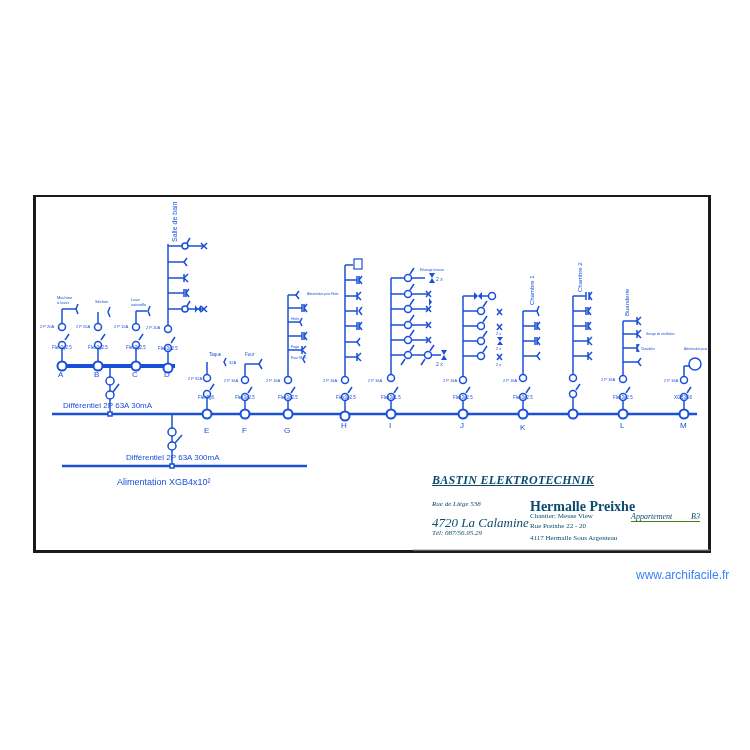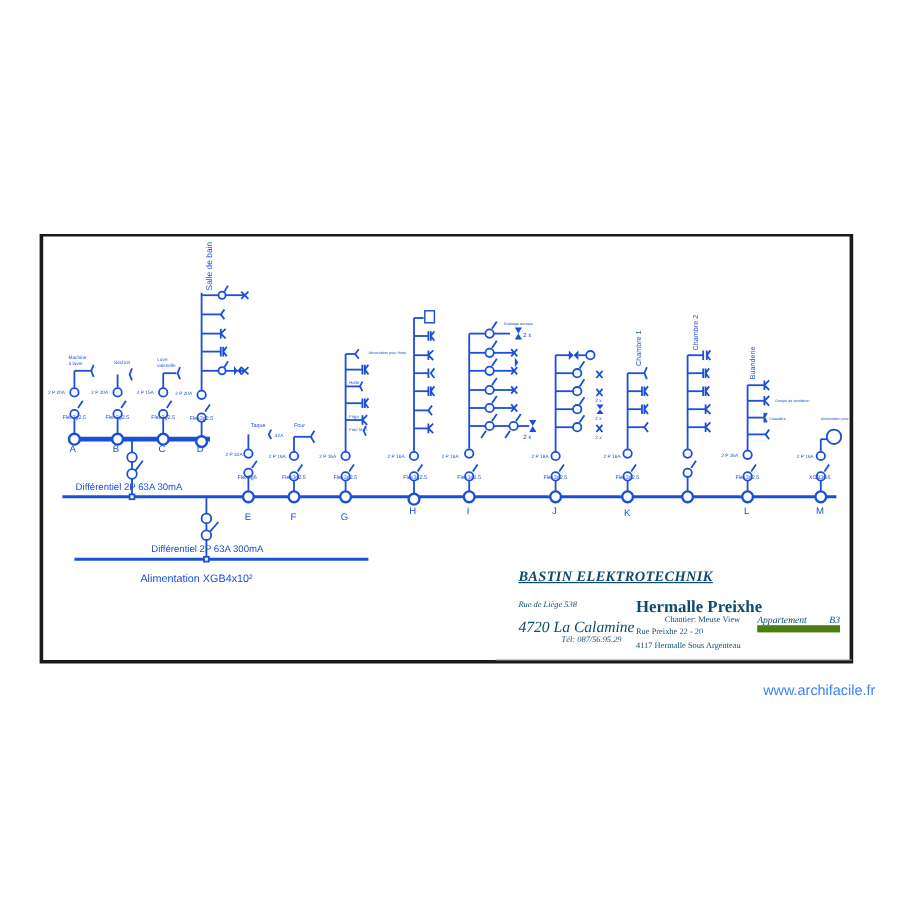--- a/index.html
+++ b/index.html
@@ -358,25 +358,25 @@
     <text x="674" y="399" font-size="4.5">XGB3G6</text>
     <text x="684" y="350" font-size="3">Alimentation pour</text>
   </g>
 
   <line x1="413" y1="550" x2="710" y2="550" stroke="#999" stroke-width="1"></line>
 </svg>
 
 <div class="tb-text" style="left:432px; top:473px; font-size:12px; font-weight:bold; font-style:italic; text-decoration:underline; letter-spacing:0.3px;">BASTIN ELEKTROTECHNIK</div>
 <div class="tb-text" style="left:432px; top:500px; font-size:7px; font-style:italic;">Rue de Liège 538</div>
 <div class="tb-text" style="left:432px; top:515px; font-size:13px; font-style:italic;">4720 La Calamine</div>
-<div class="tb-text" style="left:432px; top:529px; font-size:7px; font-style:italic;margin-left:36px;">Tél: 087/56.95.29</div>
+<div class="tb-text" style="left:432px; top:529px; font-size:7px; font-style:italic;">Tél: 087/56.95.29</div>
 
 <div class="tb-text" style="left:530px; top:499px; font-size:14px; font-weight:bold;">Hermalle Preixhe</div>
-<div class="tb-text" style="left:530px; top:512px; font-size:7px;margin-left:24px;">Chantier: Meuse View</div>
+<div class="tb-text" style="left:530px; top:512px; font-size:7px;">Chantier: Meuse View</div>
 <div class="tb-text" style="left:530px; top:522px; font-size:7px;">Rue Preixhe 22 - 20</div>
 <div class="tb-text" style="left:530px; top:534px; font-size:7px;">4117 Hermalle Sous Argenteau</div>
 
-<div class="tb-text" style="left:631px; top:512px; font-size:8px; font-style:italic; border-bottom:6px solid #4d7c0f; width:69px;">
+<div class="tb-text" style="left:631px; top:512px; font-size:8px; font-style:italic; border-bottom:1px solid #4d7c0f; width:69px;">
   <span>Appartement</span>
   <span style="position:absolute; right:0;">B3</span>
 </div>
 
 <div class="watermark">www.archifacile.fr</div>
 
 </body></html>

